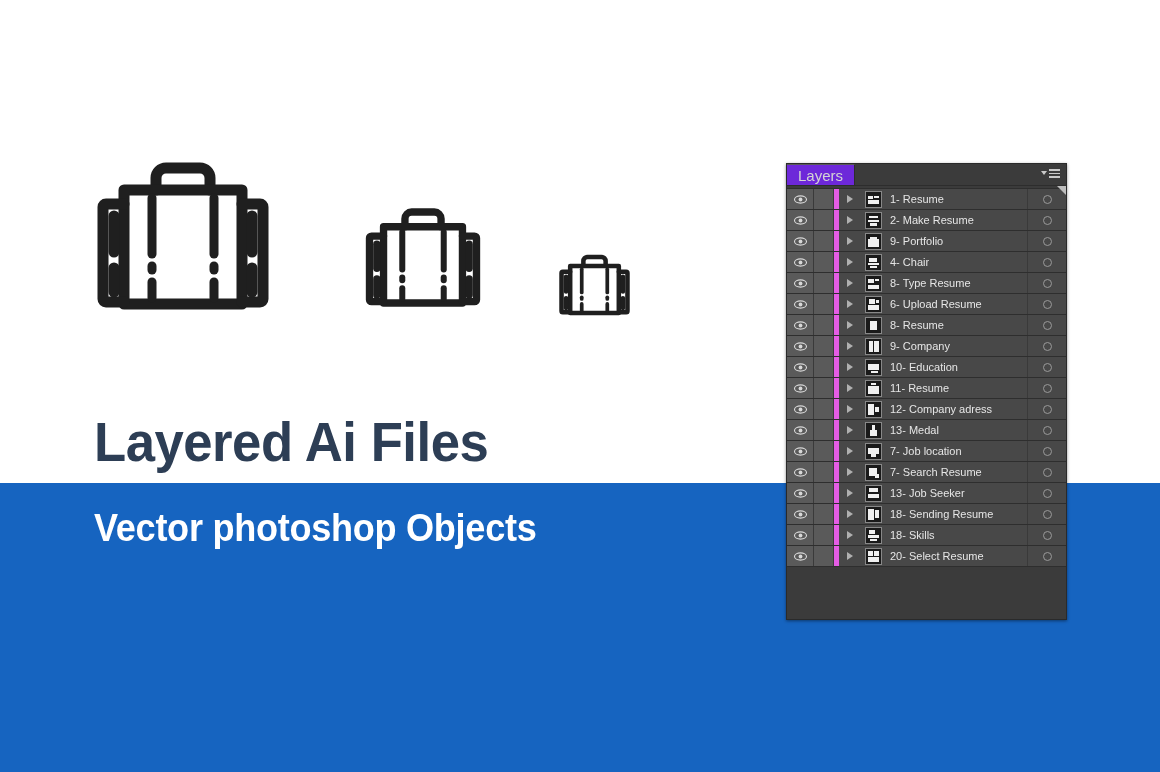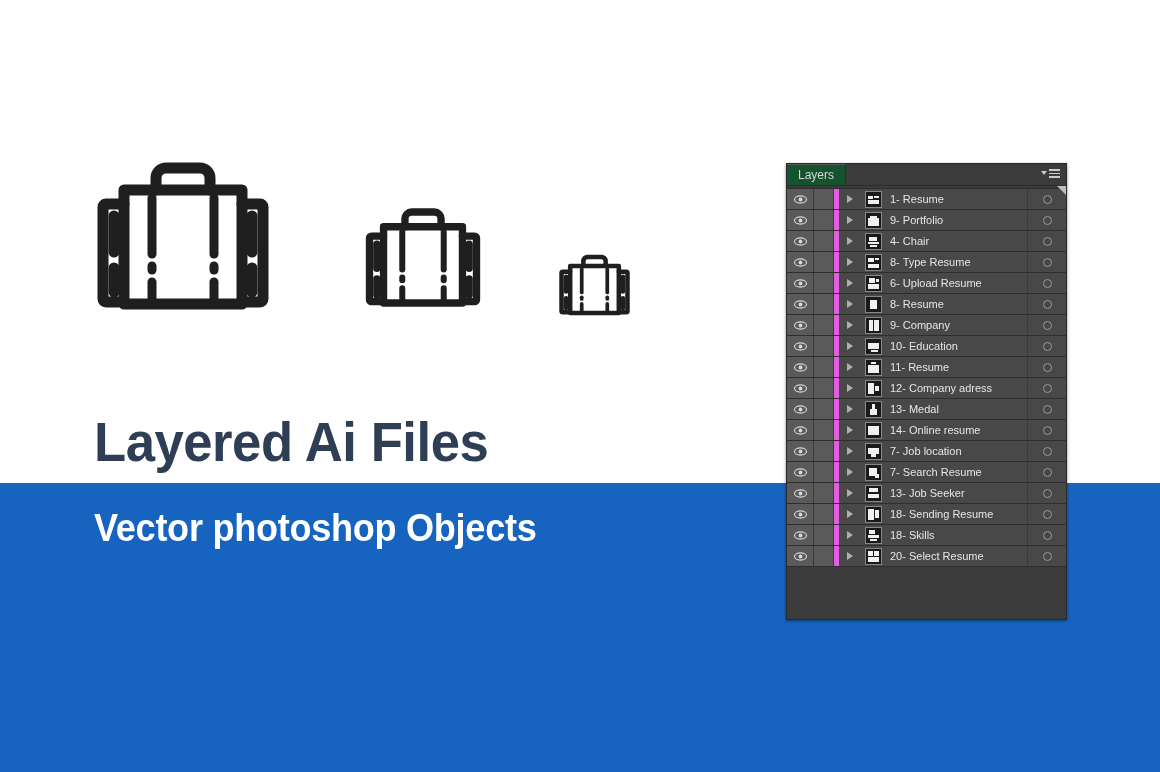--- a/index.html
+++ b/index.html
@@ -70,23 +70,23 @@
   }
   #panel-titlebar {
     position: relative;
     height: 22px;
     background: #3b3b3b;
     border-bottom: 1px solid #2d2d2d;
     display: flex;
     align-items: stretch;
   }
   #panel-tab {
-    background: #14532d;
+    background: #6d28d9;
     color: #d4d4d4;
-    font-size: 12px;
+    font-size: 15px;
     padding: 0 11px;
     display: flex;
     align-items: center;
     border-right: 1px solid #2d2d2d;
     border-top: 1px solid #5a5a5a;
   }
   #panel-menu-icon {
     position: absolute;
     right: 6px; top: 5px;
     display: flex; align-items: center; gap: 2px;
@@ -314,20 +314,44 @@
               </svg>
             </div>
             <div class="cell-gap"></div>
             <div class="cell-color" style="background: rgb(228, 92, 228);"></div>
             <div class="cell-arrow">
               <span class="arrow-tri"></span>
             </div>
             <div class="cell-thumb">
               <div class="thumb-box">
                 <svg width="15" height="15" viewBox="0 0 15 15">
+                  <path d="M3 3h9v2H3z M2 7h11v2H2z M4 10h7v3H4z" fill="#f0f0f0"></path>
+                </svg>
+              </div>
+            </div>
+            <div class="cell-label">2- Make Resume</div>
+            <div class="cell-target">
+              <span class="target-circle"></span>
+            </div>
+          </div>
+          <div class="layer-row">
+            <div class="cell-eye">
+              <svg class="eye-icon" width="13" height="9" viewBox="0 0 13 9">
+                <ellipse cx="6.5" cy="4.5" rx="6" ry="3.6" fill="none" stroke="#d8d8d8" stroke-width="1.1"></ellipse>
+                <circle cx="6.5" cy="4.5" r="1.9" fill="#d8d8d8"></circle>
+              </svg>
+            </div>
+            <div class="cell-gap"></div>
+            <div class="cell-color" style="background: rgb(228, 92, 228);"></div>
+            <div class="cell-arrow">
+              <span class="arrow-tri"></span>
+            </div>
+            <div class="cell-thumb">
+              <div class="thumb-box">
+                <svg width="15" height="15" viewBox="0 0 15 15">
                   <path d="M4 3h7v2H4z M2 5h11v8H2z M2 8h11v1H2z" fill="#f0f0f0"></path>
                 </svg>
               </div>
             </div>
             <div class="cell-label">9- Portfolio</div>
             <div class="cell-target">
               <span class="target-circle"></span>
             </div>
           </div>
           <div class="layer-row">
@@ -535,44 +559,20 @@
               <span class="arrow-tri"></span>
             </div>
             <div class="cell-thumb">
               <div class="thumb-box">
                 <svg width="15" height="15" viewBox="0 0 15 15">
                   <path d="M6 2h3v5H6z M4 7h7v6H4z" fill="#f0f0f0"></path>
                 </svg>
               </div>
             </div>
             <div class="cell-label">13- Medal</div>
-            <div class="cell-target">
-              <span class="target-circle"></span>
-            </div>
-          </div>
-          <div class="layer-row">
-            <div class="cell-eye">
-              <svg class="eye-icon" width="13" height="9" viewBox="0 0 13 9">
-                <ellipse cx="6.5" cy="4.5" rx="6" ry="3.6" fill="none" stroke="#d8d8d8" stroke-width="1.1"></ellipse>
-                <circle cx="6.5" cy="4.5" r="1.9" fill="#d8d8d8"></circle>
-              </svg>
-            </div>
-            <div class="cell-gap"></div>
-            <div class="cell-color" style="background: rgb(228, 92, 228);"></div>
-            <div class="cell-arrow">
-              <span class="arrow-tri"></span>
-            </div>
-            <div class="cell-thumb">
-              <div class="thumb-box">
-                <svg width="15" height="15" viewBox="0 0 15 15">
-                  <path d="M2 3h11v9H2z M4 5h4v4H4z" fill="#f0f0f0"></path>
-                </svg>
-              </div>
-            </div>
-            <div class="cell-label">14- Online resume</div>
             <div class="cell-target">
               <span class="target-circle"></span>
             </div>
           </div>
           <div class="layer-row">
             <div class="cell-eye">
               <svg class="eye-icon" width="13" height="9" viewBox="0 0 13 9">
                 <ellipse cx="6.5" cy="4.5" rx="6" ry="3.6" fill="none" stroke="#d8d8d8" stroke-width="1.1"></ellipse>
                 <circle cx="6.5" cy="4.5" r="1.9" fill="#d8d8d8"></circle>
               </svg>

